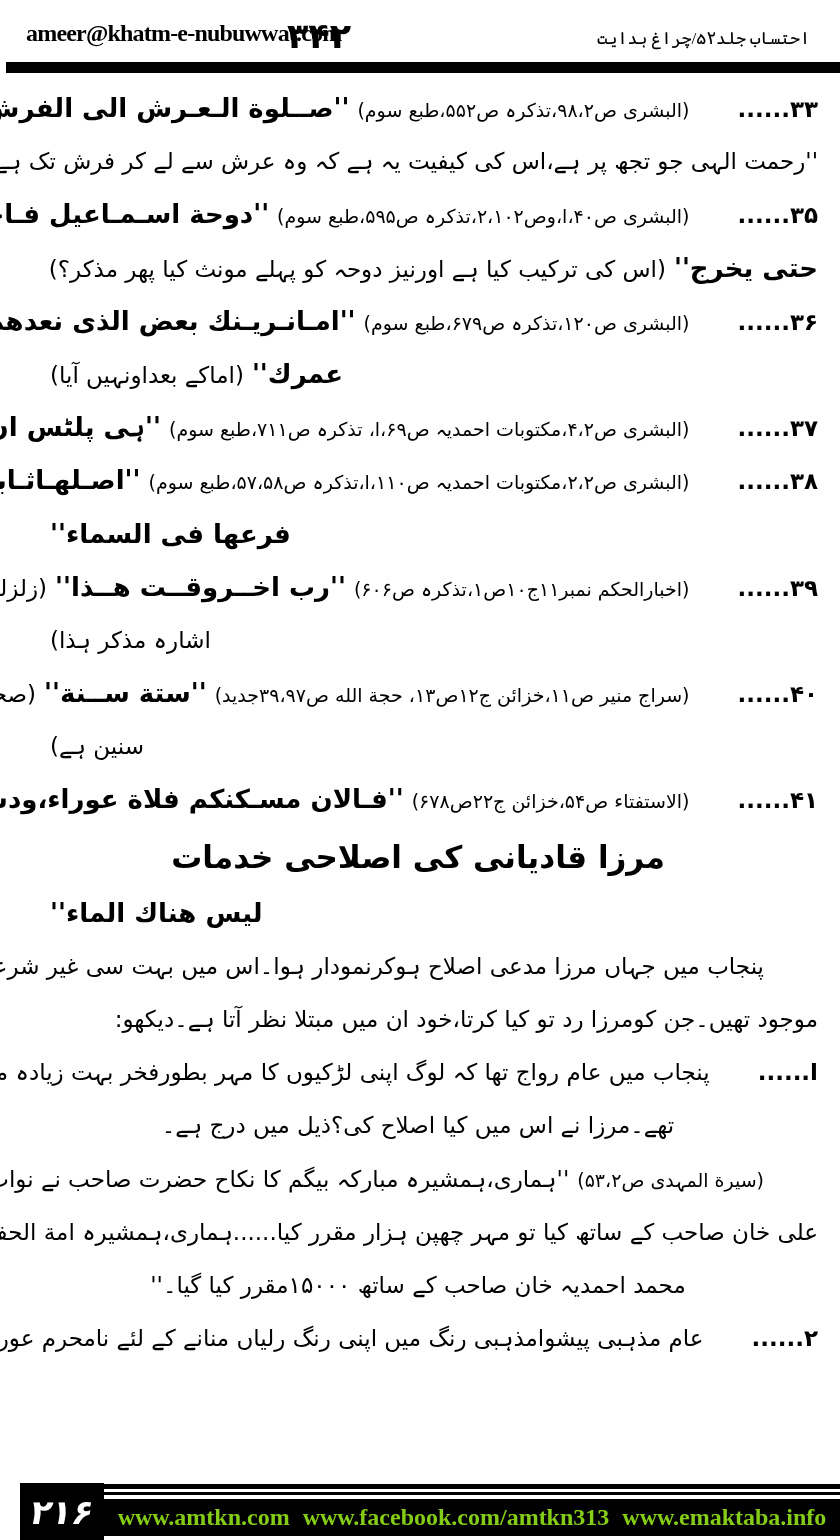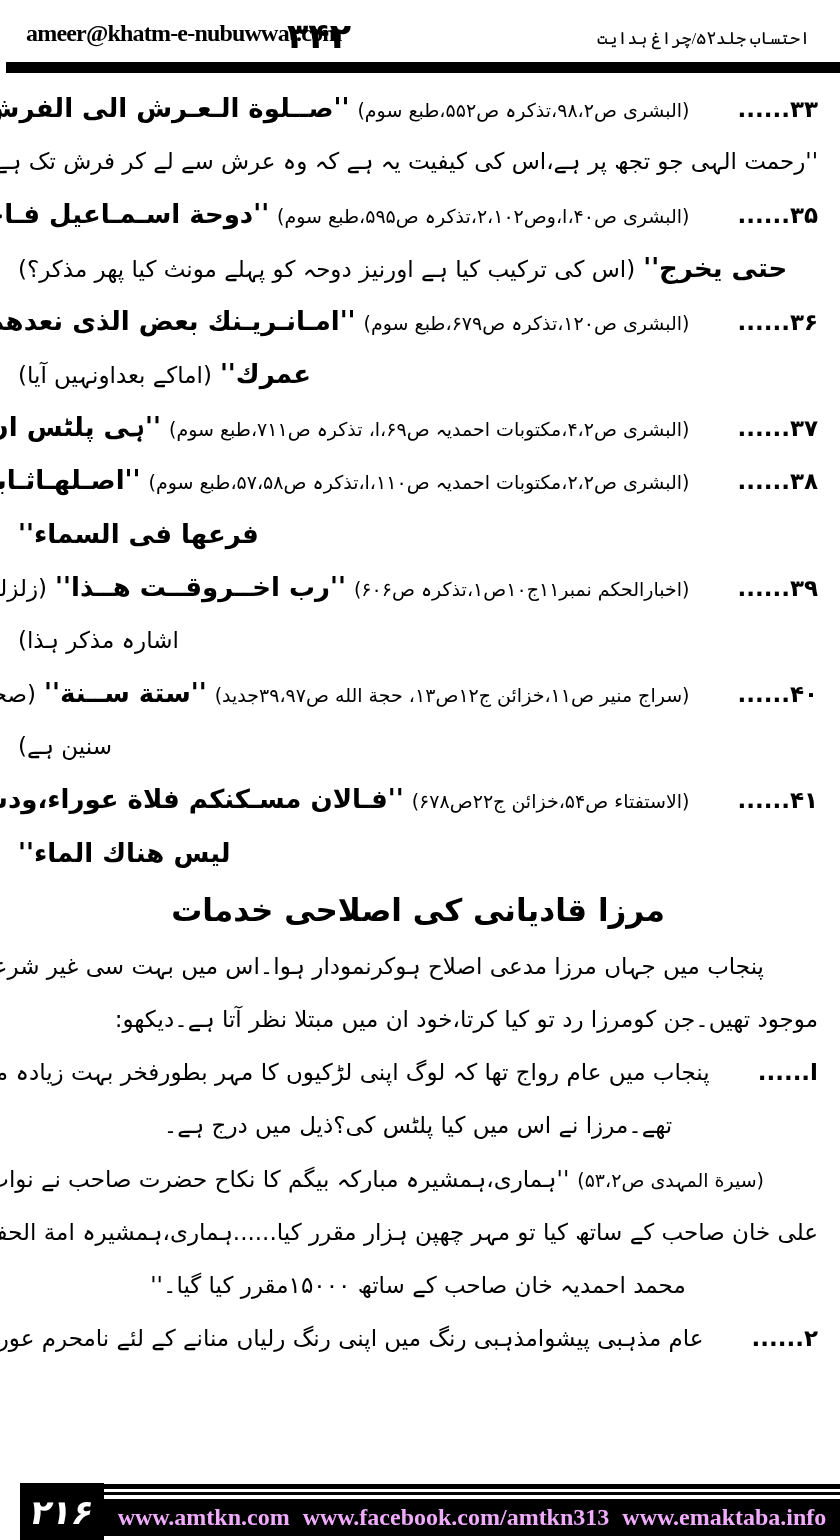--- a/index.html
+++ b/index.html
@@ -35,21 +35,21 @@
 
   
   .body-text {
     position: absolute; top: 82px; left: 18px; right: 22px;
     direction: rtl;
     font-family: "DejaVu Sans", sans-serif;
   }
   .line { height: 53.2px; line-height: 53.2px; white-space: nowrap; }
   .line.head { height: 60px; line-height: 60px; }
   .al-r { text-align: right; }
-  .al-l { text-align: left; }
+  .al-l { text-align: left; margin-left: 32px; }
   .al-c { text-align: center; }
   .indent { padding-right: 54px; }
   .line span + span { margin-right: 8px; }
   .seg-u { font-size: 23px; }
   .seg-a { font-size: 26px; font-weight: bold; }
   .seg-r { font-size: 19px; }
   .seg-n { font-size: 23px; font-weight: bold; margin-left: 40px; }
   .seg-h { font-size: 31px; font-weight: bold; }
 
   
@@ -62,21 +62,21 @@
     font-family: "DejaVu Sans", sans-serif;
     font-weight: bold; font-size: 34px;
     transform: skewX(-12deg);
     direction: rtl;
   }
   .footer-stripes { position: absolute; left: 104px; right: 0; top: 1484px; }
   .footer-stripes .s1 { height: 5px; background: #000; margin-bottom: 3px; }
   .footer-stripes .s2 { height: 3px; background: #000; }
   .footer-bar {
     position: absolute; left: 104px; right: 0; top: 1499px; height: 37px;
-    background: #000; color: #f0abfc;
+    background: #000; color: #84cc16;
     display: flex; align-items: center; justify-content: center; gap: 13px;
     font-family: "Liberation Serif", serif;
     font-weight: bold; font-size: 24px; white-space: nowrap;
   }
 </style>
 </head>
 <body>
 
 <div class="page">
 
@@ -96,26 +96,26 @@
       <div class="line al-r"><span class="seg-n">۳۶......</span><span class="seg-r">(البشری ص۱۲۰،تذکرہ ص۶۷۹،طبع سوم)</span><span class="seg-a">''امـانـریـنك بعض الذی نعدهم نزید</span></div>
       <div class="line al-l"><span class="seg-a">عمرك''</span><span class="seg-u">(اماکے بعداونہیں آیا)</span></div>
       <div class="line al-r"><span class="seg-n">۳۷......</span><span class="seg-r">(البشری ص۴،۲،مکتوبات احمدیہ ص۶۹،ا، تذکرہ ص۷۱۱،طبع سوم)</span><span class="seg-a">''ہی پلٹس ان دی ضلع</span></div>
       <div class="line al-r"><span class="seg-n">۳۸......</span><span class="seg-r">(البشری ص۲،۲،مکتوبات احمدیہ ص۱۱۰،ا،تذکرہ ص۵۷،۵۸،طبع سوم)</span><span class="seg-a">''اصـلهـاثـابـت و</span></div>
       <div class="line al-l"><span class="seg-a">فرعها فی السماء''</span></div>
       <div class="line al-r"><span class="seg-n">۳۹......</span><span class="seg-r">(اخبارالحکم نمبر۱۱ج۱۰ص۱،تذکرہ ص۶۰۶)</span><span class="seg-a">''رب اخــروقــت هــذا''</span><span class="seg-u">(زلزلہ کی طرف</span></div>
       <div class="line al-l"><span class="seg-u">اشارہ مذکر ہذا)</span></div>
       <div class="line al-r"><span class="seg-n">۴۰......</span><span class="seg-r">(سراج منیر ص۱۱،خزائن ج۱۲ص۱۳، حجة الله ص۳۹،۹۷جدید)</span><span class="seg-a">''ستة ســنة''</span><span class="seg-u">(صحیح ست</span></div>
       <div class="line al-l"><span class="seg-u">سنین ہے)</span></div>
       <div class="line al-r"><span class="seg-n">۴۱......</span><span class="seg-r">(الاستفتاء ص۵۴،خزائن ج۲۲ص۶۷۸)</span><span class="seg-a">''فـالان مسـکنکم فلاة عوراء،ودشت</span></div>
+      <div class="line al-c head"><span class="seg-h">مرزا قادیانی کی اصلاحی خدمات</span></div>
       <div class="line al-l"><span class="seg-a">لیس هناك الماء''</span></div>
-      <div class="line al-c head"><span class="seg-h">مرزا قادیانی کی اصلاحی خدمات</span></div>
       <div class="line al-r indent"><span class="seg-u">پنجاب میں جہاں مرزا مدعی اصلاح ہوکرنمودار ہوا۔اس میں بہت سی غیر شرعی رسوم</span></div>
       <div class="line al-r"><span class="seg-u">موجود تھیں۔جن کومرزا رد تو کیا کرتا،خود ان میں مبتلا نظر آتا ہے۔دیکھو:</span></div>
       <div class="line al-r"><span class="seg-n">ا......</span><span class="seg-u">پنجاب میں عام رواج تھا کہ لوگ اپنی لڑکیوں کا مہر بطورفخر بہت زیادہ مقرر کیا کرتے</span></div>
-      <div class="line al-c"><span class="seg-u">تھے۔مرزا نے اس میں کیا پلٹس کی؟ذیل میں درج ہے۔</span></div>
+      <div class="line al-c"><span class="seg-u">تھے۔مرزا نے اس میں کیا اصلاح کی؟ذیل میں درج ہے۔</span></div>
       <div class="line al-r indent"><span class="seg-r">(سیرة المہدی ص۵۳،۲)</span><span class="seg-u">''ہماری،ہمشیرہ مبارکہ بیگم کا نکاح حضرت صاحب نے نواب محمد</span></div>
       <div class="line al-r"><span class="seg-u">علی خان صاحب کے ساتھ کیا تو مہر چھپن ہزار مقرر کیا......ہماری،ہمشیرہ امة الحفیظ بیگم کا نکاح خان</span></div>
       <div class="line al-c"><span class="seg-u">محمد احمدیہ خان صاحب کے ساتھ ۱۵۰۰۰مقرر کیا گیا۔''</span></div>
       <div class="line al-r"><span class="seg-n">۲......</span><span class="seg-u">عام مذہبی پیشوامذہبی رنگ میں اپنی رنگ رلیاں منانے کے لئے نامحرم عورتوں سے میل</span></div>
     </div>
 
   <div class="footer-box">
     <span class="footer-num">۲۱۶</span>
   </div>
   <div class="footer-stripes">

